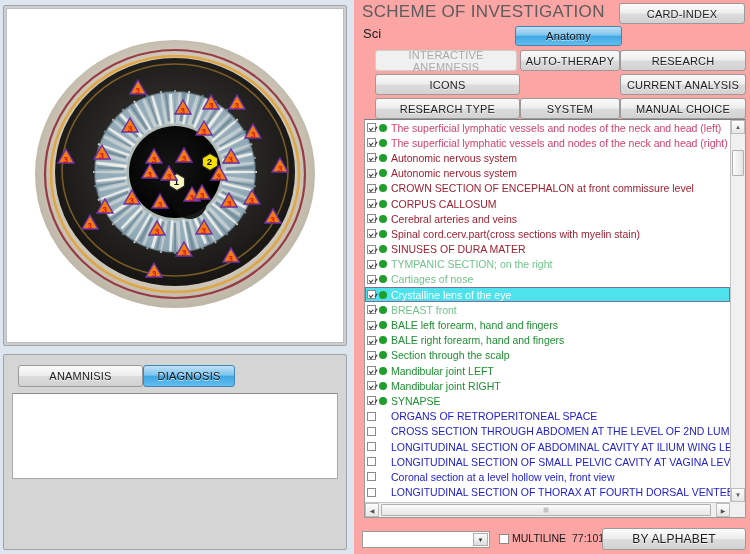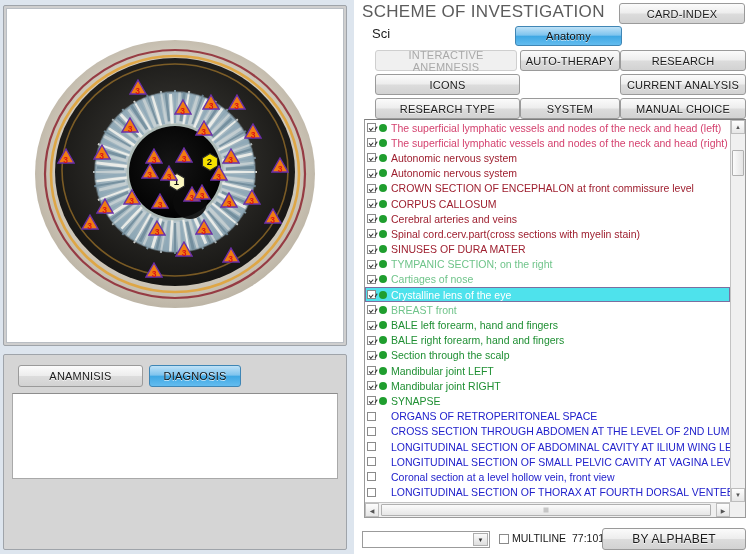--- a/index.html
+++ b/index.html
@@ -30,21 +30,21 @@
     position:absolute;left:0;right:0;bottom:0px;text-align:center;
     font-size:8.5px;font-weight:bold;color:#d8131a;line-height:8px;
     font-family:"Liberation Sans", sans-serif;
   }
   .hexm{position:relative;width:19px;height:19px;}
   .hexm svg{display:block}
   .hexm span{position:absolute;left:0;right:0;top:4px;text-align:center;font-size:9.5px;font-weight:bold;color:#111;line-height:10px;}
 
   .notes-panel{position:absolute;left:3px;top:354px;width:344px;height:196px;
     background:#d5d5d5;border:1px solid #9fa4aa;border-radius:2px;box-sizing:border-box;padding:6px;}
-  .notes-tabs{display:flex;gap:6px;margin:4px 0 6px 8px;}
+  .notes-tabs{display:flex;gap:0;margin:4px 0 6px 8px;}
   .notes-area{height:84px;background:#fff;border:1px solid #a9a9a9;border-top-color:#8d8d8d;margin:0 2px;}
 
   
   .btn{
     font-family:"Liberation Sans", sans-serif;
     font-size:11px;color:#1b1b1b;text-align:center;
     background:linear-gradient(to bottom,#fbfbfb 0%,#ededed 48%,#dcdcdc 52%,#d2d2d2 100%);
     border:1px solid #9a9a9a;border-radius:3px;
     display:flex;align-items:center;justify-content:center;
     box-sizing:border-box;cursor:default;
@@ -55,26 +55,26 @@
   .btn.blue{
     background:linear-gradient(to bottom,#bfe2f7 0%,#7fc4ee 45%,#3fa8e4 52%,#63bcef 100%);
     border:1px solid #3f86b5;color:#101010;
   }
   .btn.disabled{
     background:#f0f0f0;border:1px solid #cfcfcf;color:#a9a9a9;text-shadow:none;
   }
   .btn.tab{width:140px;height:21px;}
 
   
-  .right-col{position:absolute;left:354px;top:0;width:396px;height:554px;background:#ffffff;}
+  .right-col{position:absolute;left:354px;top:0;width:396px;height:554px;background:#fca5a5;}
   .scheme-title{
     position:absolute;left:8px;top:2px;font-size:17px;color:#5c5c5c;letter-spacing:.3px;
     font-family:"Liberation Sans", sans-serif;
   }
-  .sci{position:absolute;left:18px;top:26px;font-size:13px;color:#1a1a1a;}
+  .sci{position:absolute;left:9px;top:26px;font-size:13px;color:#1a1a1a;}
 
   .btn-cardindex{position:absolute;left:265px;top:3px;width:126px;height:20px;}
   .btn-anatomy{position:absolute;left:161px;top:26px;width:107px;height:20px;}
   .btn-interactive{position:absolute;left:21px;top:50px;width:142px;height:21px;}
   .btn-autotherapy{position:absolute;left:166px;top:50px;width:100px;height:21px;text-align:center;}
   .btn-research{position:absolute;left:266px;top:50px;width:126px;height:21px;}
   .btn-icons{position:absolute;left:21px;top:74px;width:145px;height:21px;}
   .btn-currentanalysis{position:absolute;left:266px;top:74px;width:126px;height:21px;}
   .btn-researchtype{position:absolute;left:21px;top:98px;width:145px;height:21px;}
   .btn-system{position:absolute;left:166px;top:98px;width:100px;height:21px;}

